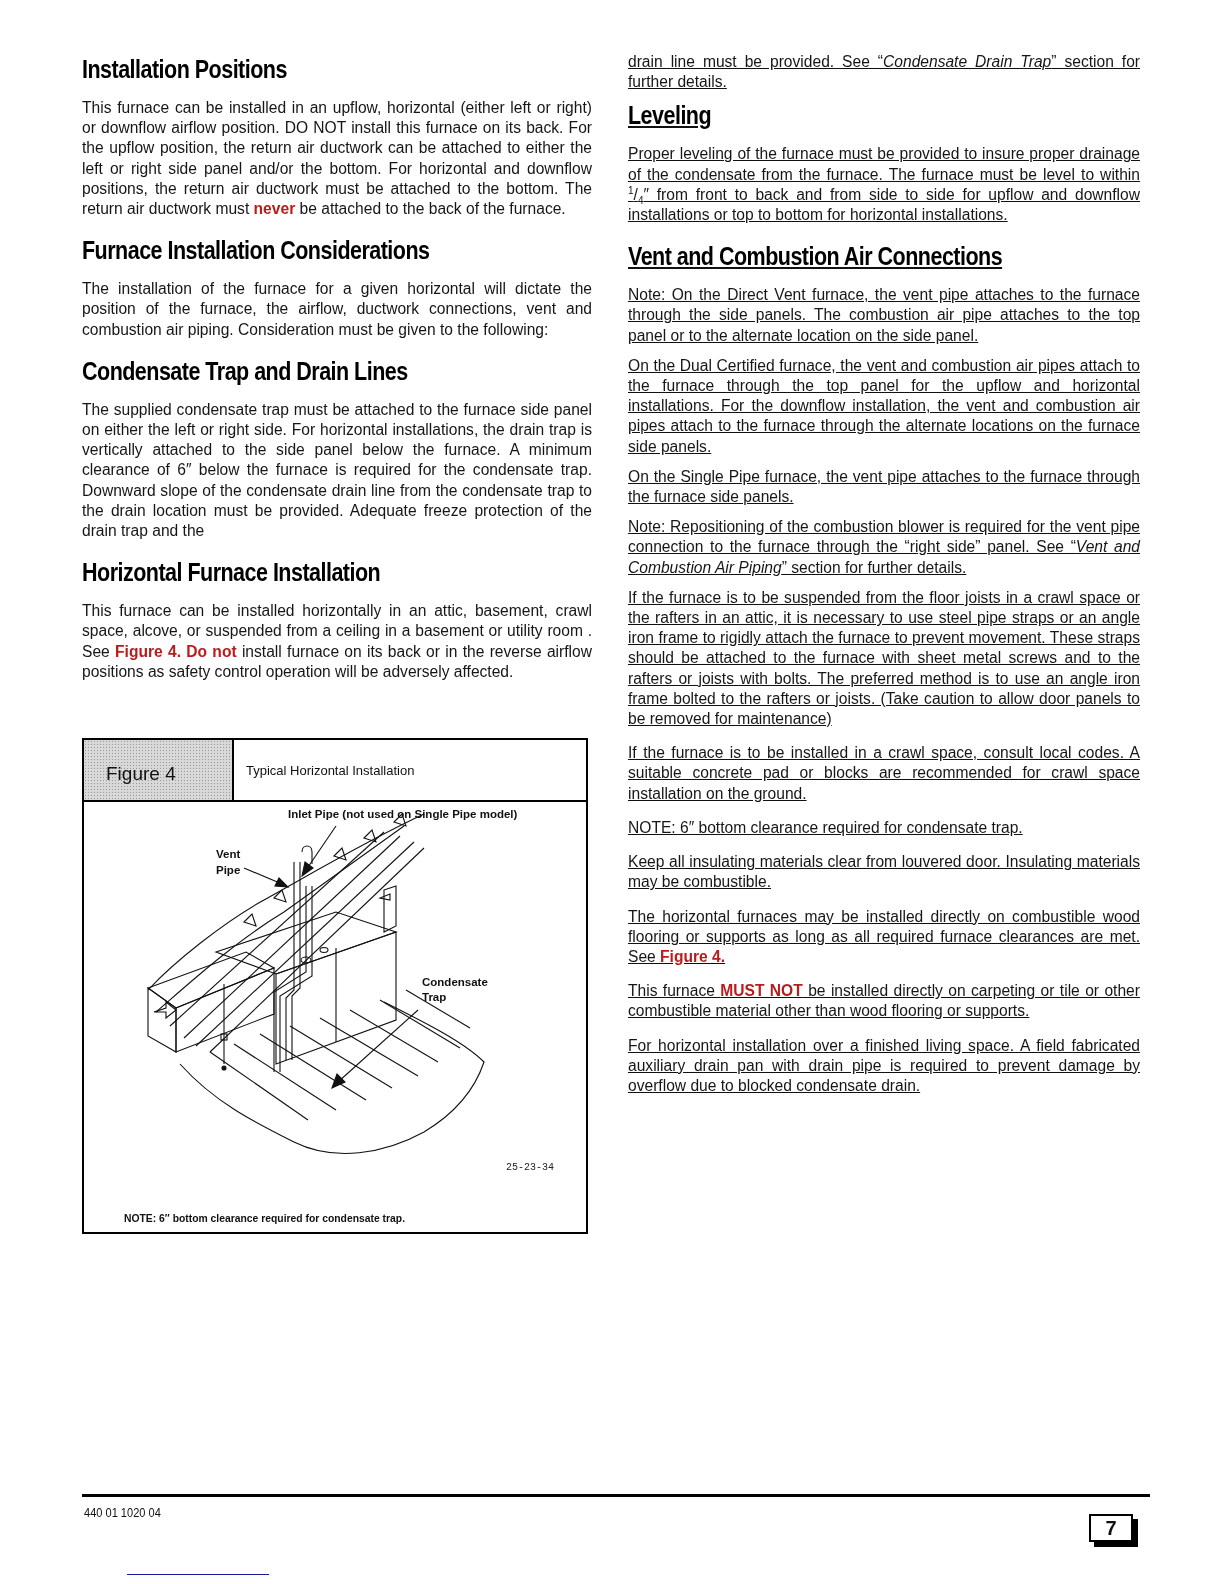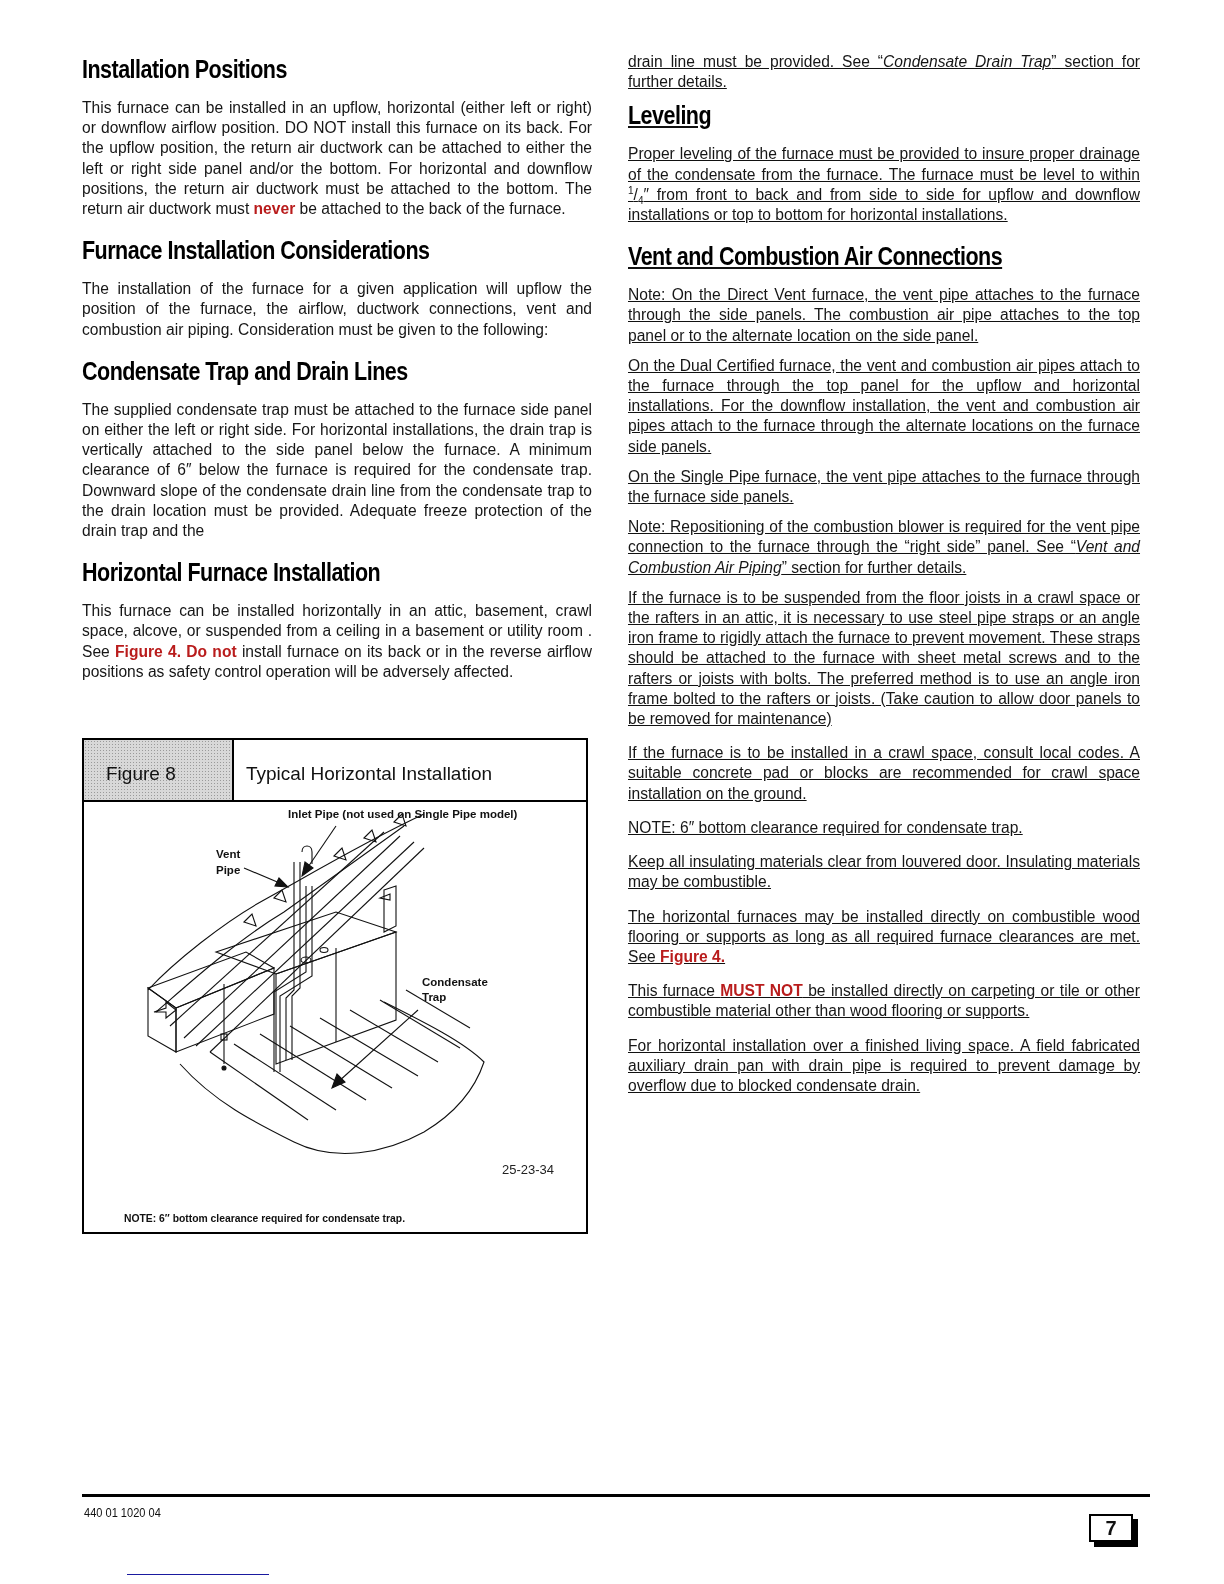--- a/index.html
+++ b/index.html
@@ -11,58 +11,58 @@
   p { font-size: 15.6px; line-height: 20.2px; margin: 0 0 10px 0; text-align: justify; hyphens: manual; color: #161616; }
   .gap { margin-bottom: 14px; }
   b { font-weight: bold; color: #b91c1c; }
   sup, sub { font-size: 10px; line-height: 0; }
 
   .figure { position: absolute; left: 82px; top: 738px; width: 506px; height: 496px; border: 2px solid #000; box-sizing: border-box; }
   .fig-head { position: absolute; left: 0; top: 0; width: 100%; height: 60px; border-bottom: 2px solid #000; }
   .fig-label { position: absolute; left: 0; top: 0; width: 148px; height: 60px; border-right: 2px solid #000; background-color: #d8d8d8;
     background-image: radial-gradient(#9a9a9a 0.8px, transparent 0.9px); background-size: 3px 3px; }
   .fig-label span { position: absolute; left: 22px; top: 23px; font-size: 19px; color: #111; }
-  .fig-title { position: absolute; left: 162px; top: 23px; font-size: 19px; color: #111; }
+  .fig-title { position: absolute; left: 162px; top: 23px; font-size: 13px; color: #111; }
   .fig-art { position: absolute; left: 0; top: 62px; width: 502px; height: 430px; }
   .fig-label-text { font-family: "Liberation Sans", sans-serif; font-weight: bold; font-size: 11.5px; fill: #111; }
-  .fig-code { position: absolute; right: 32px; top: 422px; font-family: Liberation Sans, sans-serif; font-size: 13px; color: #222; }
+  .fig-code { position: absolute; right: 32px; top: 422px; font-family: Liberation Mono, monospace; font-size: 10px; color: #222; }
   .fig-note { position: absolute; left: 40px; top: 472px; font-weight: bold; font-size: 11.5px; color: #111; transform: scaleX(0.9); transform-origin: left; white-space: nowrap; }
 
   .footer-rule { position: absolute; left: 82px; top: 1494px; width: 1068px; height: 3px; background: #000; }
   .doc-number { position: absolute; left: 84px; top: 1505px; font-size: 13px; color: #111; transform: scaleX(0.85); transform-origin: left; }
   .page-box { position: absolute; left: 1089px; top: 1514px; width: 44px; height: 28px; border: 2.5px solid #000; background: #fff; box-sizing: border-box; box-shadow: 5px 5px 0 #000; }
   .page-box span { position: absolute; left: 0; right: 0; top: 1px; text-align: center; font-weight: bold; font-size: 20px; }
   .link-line { position: absolute; left: 127px; top: 1574px; width: 142px; height: 1px; background: #1a1aa0; }
 </style>
 </head>
 <body>
 
 <div class="col col-left">
   <section>
     <h2>Installation Positions</h2>
     <p class="gap"><span>This furnace can be installed in an upflow, horizontal (either left or right) or downflow airflow position. DO NOT install this furnace on its back. For the upflow position, the return air ductwork can be attached to either the left or right side panel and/or the bottom. For horizontal and downflow positions, the return air ductwork must be attached to the bottom. The return air ductwork must </span><b>never</b><span> be attached to the back of the furnace.</span></p>
   </section>
   <section>
     <h2>Furnace Installation Considerations</h2>
-    <p class="gap">The installation of the furnace for a given application will upflow the position of the furnace, the airflow, ductwork connections, vent and combustion air piping. Consideration must be given to the following:</p>
+    <p class="gap">The installation of the furnace for a given horizontal will dictate the position of the furnace, the airflow, ductwork connections, vent and combustion air piping. Consideration must be given to the following:</p>
   </section>
   <section>
     <h2>Condensate Trap and Drain Lines</h2>
     <p class="gap">The supplied condensate trap must be attached to the furnace side panel on either the left or right side. For horizontal installations, the drain trap is vertically attached to the side panel below the furnace. A minimum clearance of 6″ below the furnace is required for the condensate trap. Downward slope of the condensate drain line from the condensate trap to the drain location must be provided. Adequate freeze protection of the drain trap and the</p>
   </section>
   <section>
     <h2>Horizontal Furnace Installation</h2>
     <p><span>This furnace can be installed horizontally in an attic, basement, crawl space, alcove, or suspended from a ceiling in a basement or utility room . See </span><b>Figure 4. Do not</b><span> install furnace on its back or in the reverse airflow positions as safety control operation will be adversely affected.</span></p>
   </section>
 </div>
 
 <div class="figure">
   <div class="fig-head">
     <div class="fig-label">
-        <span>Figure 8</span>
+        <span>Figure 4</span>
       </div>
     <div class="fig-title">Typical Horizontal Installation</div>
   </div>
   <svg class="fig-art" viewBox="0 0 502 430" fill="none" stroke="#111" stroke-width="1.1">
 
     <text class="fig-label-text" x="204" y="16" stroke="none">Inlet Pipe (not used on Single Pipe model)</text>
     <text class="fig-label-text" x="132" y="56" stroke="none">Vent</text>
     <text class="fig-label-text" x="132" y="72" stroke="none">Pipe</text>
     <text class="fig-label-text" x="338" y="184" stroke="none">Condensate</text>
     <text class="fig-label-text" x="338" y="199" stroke="none">Trap</text>

